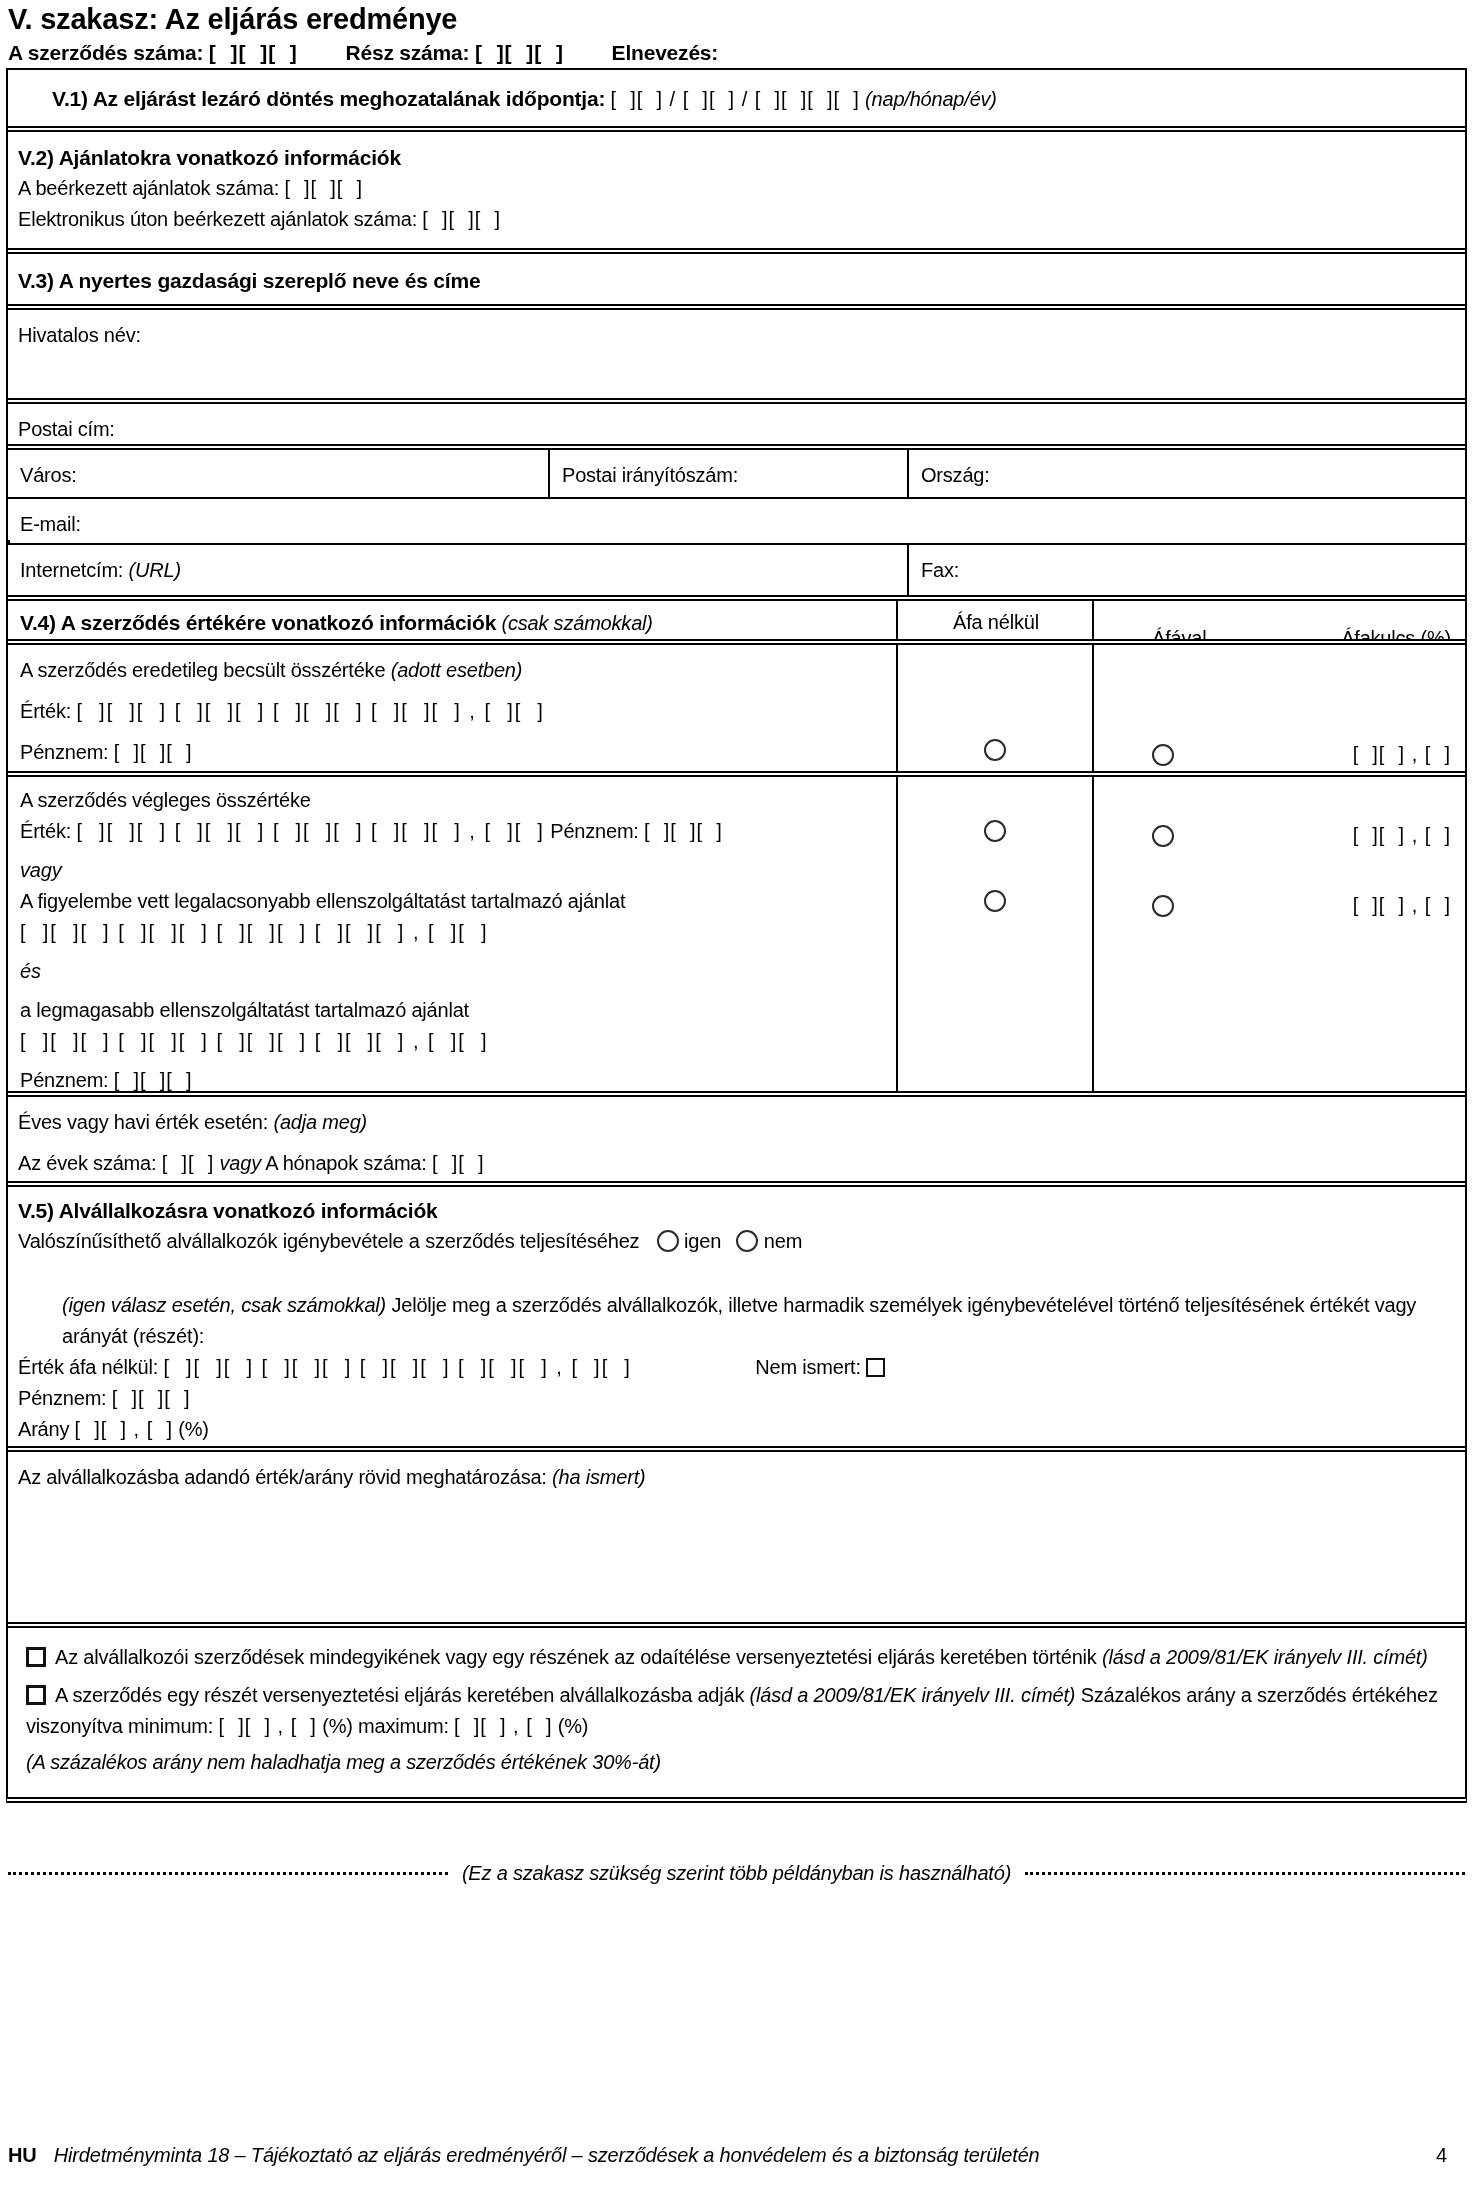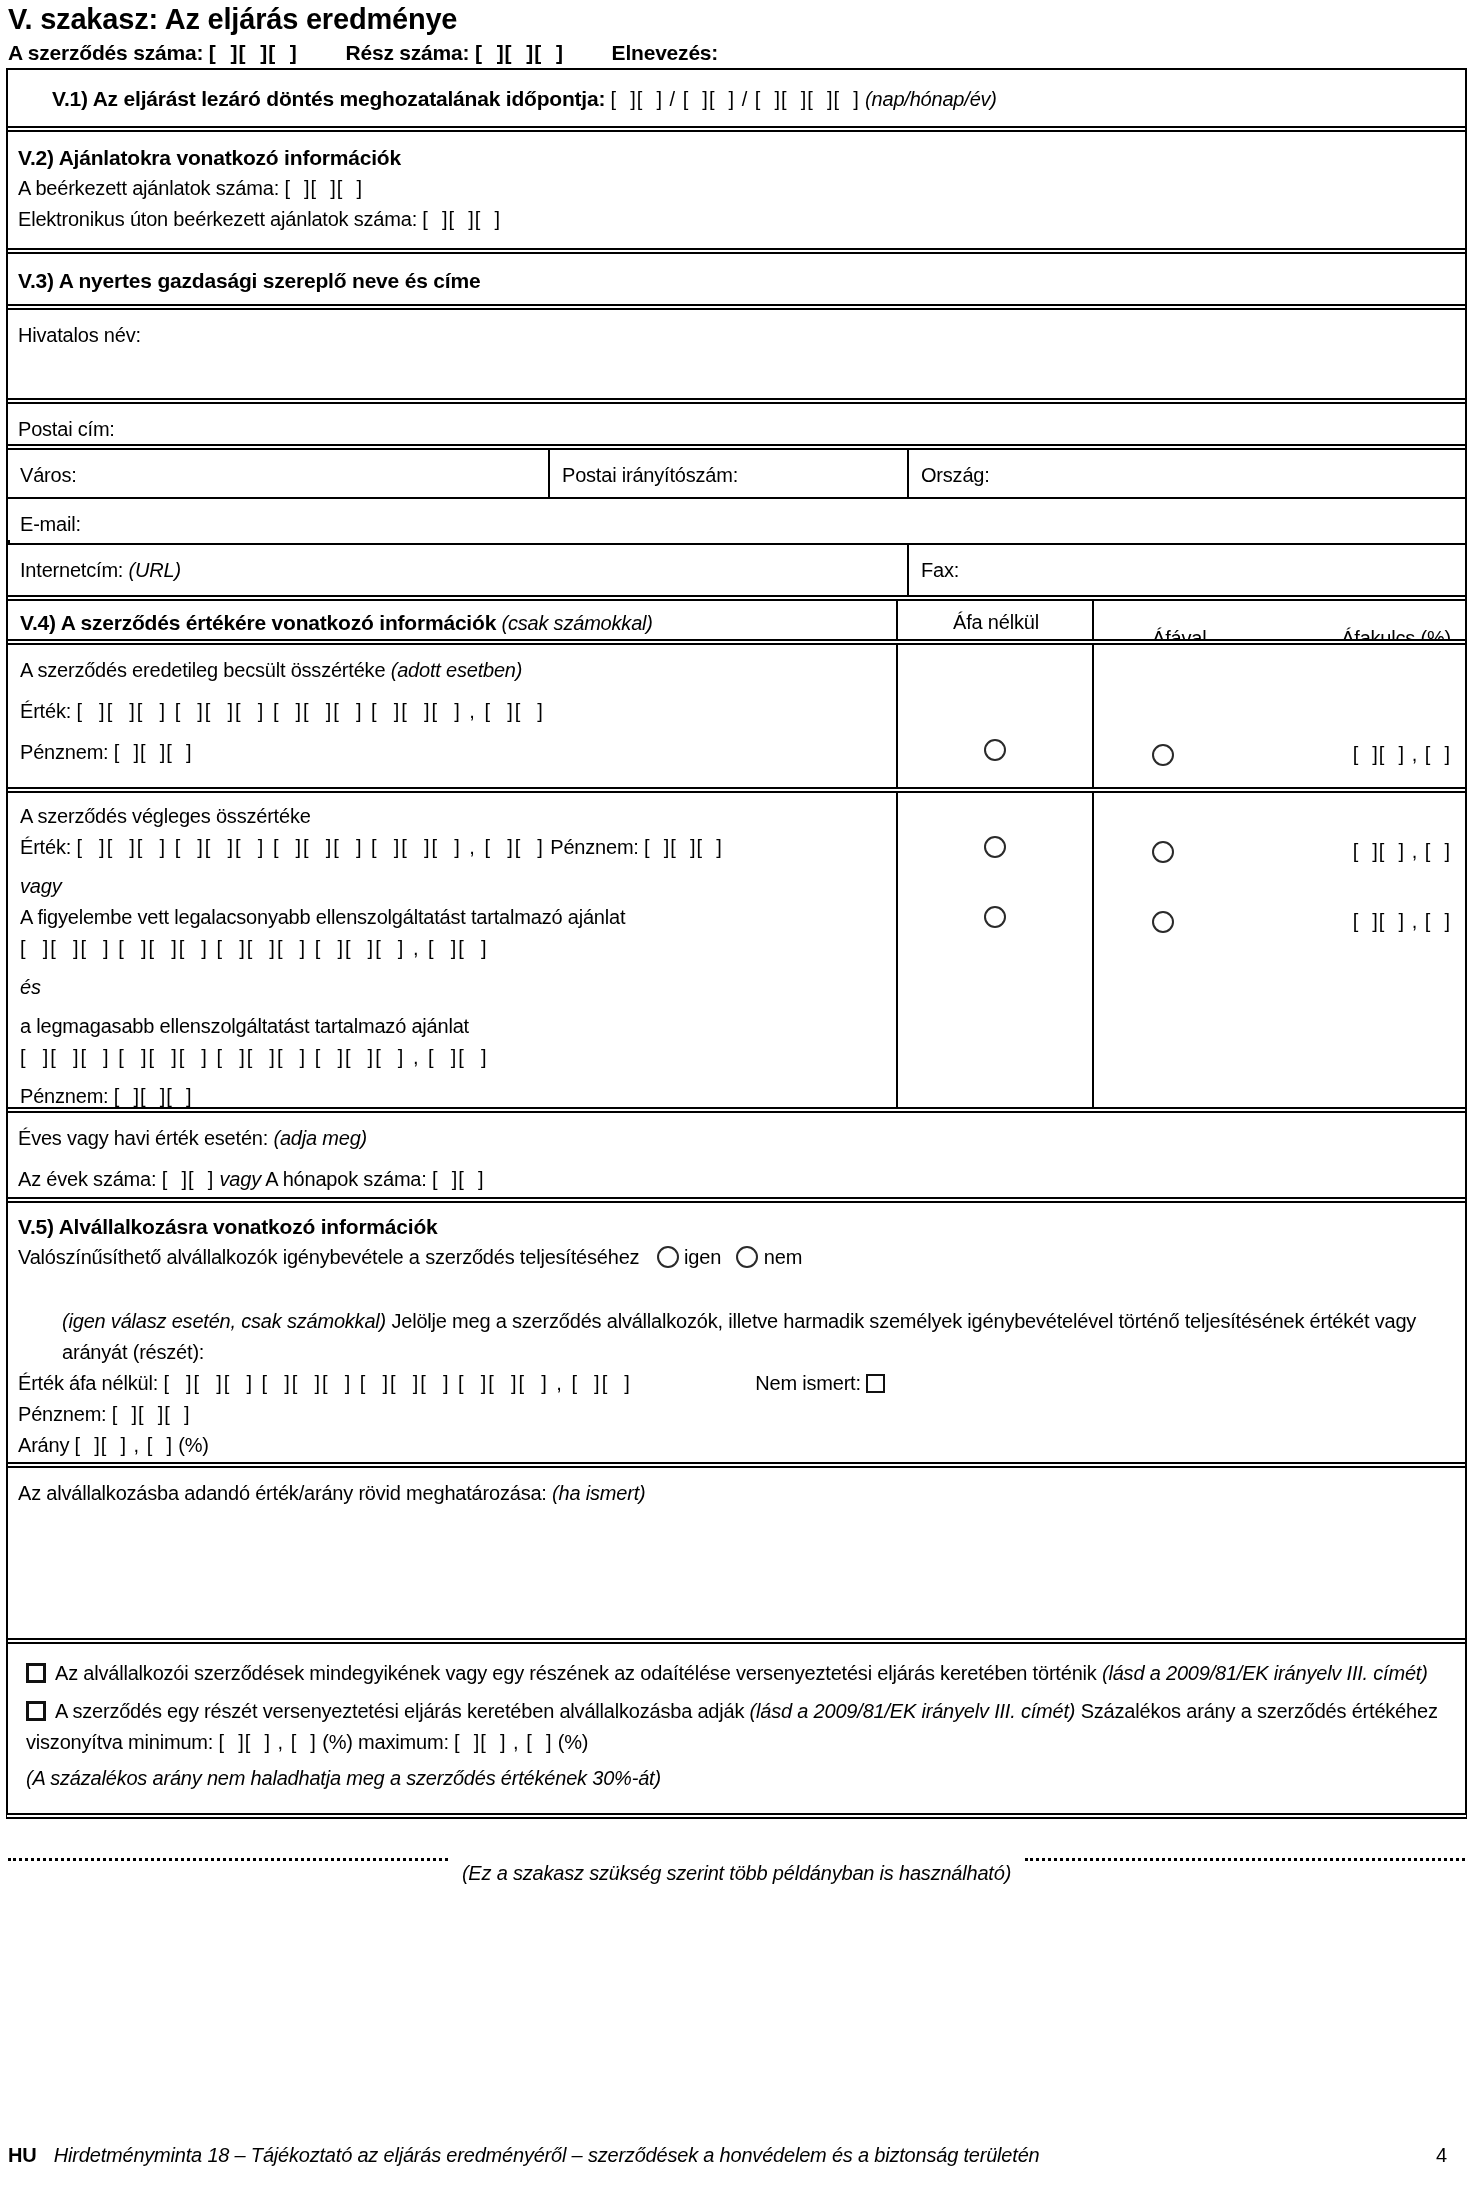--- a/index.html
+++ b/index.html
@@ -25,21 +25,21 @@
   .mt8{margin-top:8px;}
   .mt10{margin-top:10px;}
   .mt30{margin-top:33px;margin-left:44px;}
   .radio{display:inline-block;width:22px;height:22px;border:2px solid #2a2a2a;border-radius:50%;box-sizing:border-box;background:#fff;vertical-align:-4px;}
   .midpos{position:absolute;left:50%;margin-left:-11px;}
   .rgroup{position:absolute;left:58px;right:14px;display:flex;justify-content:space-between;align-items:center;}
   .chk{display:inline-block;width:20px;height:20px;border:3px solid #111;box-sizing:border-box;background:#fff;vertical-align:-3px;margin-right:9px;}
   .chks{display:inline-block;width:19px;height:19px;border:2px solid #111;box-sizing:border-box;background:#fff;vertical-align:-3px;}
   .colhead{display:flex;justify-content:space-between;padding-left:58px;padding-right:14px;}
   .nemismert{margin-left:118px;}
-  .dotline{position:absolute;left:8px;right:8px;top:1858px;display:flex;gap:14px;}
+  .dotline{position:absolute;left:8px;right:8px;top:1858px;display:flex;align-items:center;gap:14px;}
   .dots{flex:1;height:0;border-bottom:3px dotted #000;}
   .footer{position:absolute;left:8px;right:26px;top:2140px;display:flex;justify-content:space-between;align-items:baseline;font-size:20px;}
   .fleft .i{margin-left:12px;}
 </style>
 </head>
 <body>
 
 <div class="page">
 
   <div class="title">V. szakasz: Az eljárás eredménye</div>
@@ -122,21 +122,21 @@
       </div>
       <div class="cell" style="width:196px;text-align:center;padding-top:6px;">
         <span>Áfa nélkül</span>
       </div>
       <div class="cell colhead" style="flex:1;padding-top:22px;">
         <span>Áfával</span>
         <span>Áfakulcs (%)</span>
       </div>
     </div>
 
-    <div class="row dbl grid" style="height:148px;">
+    <div class="row dbl grid" style="height:132px;">
       <div class="cell" style="width:888px;">
         <div>
           <span>A szerződés eredetileg becsült összértéke</span>
           <span class="i">(adott esetben)</span>
         </div>
         <div class="mt10">
           <span>Érték:</span>
           <span class="bx">[  ][  ][  ] [  ][  ][  ] [  ][  ][  ] [  ][  ][  ] , [  ][  ]</span>
         </div>
         <div class="mt10">

